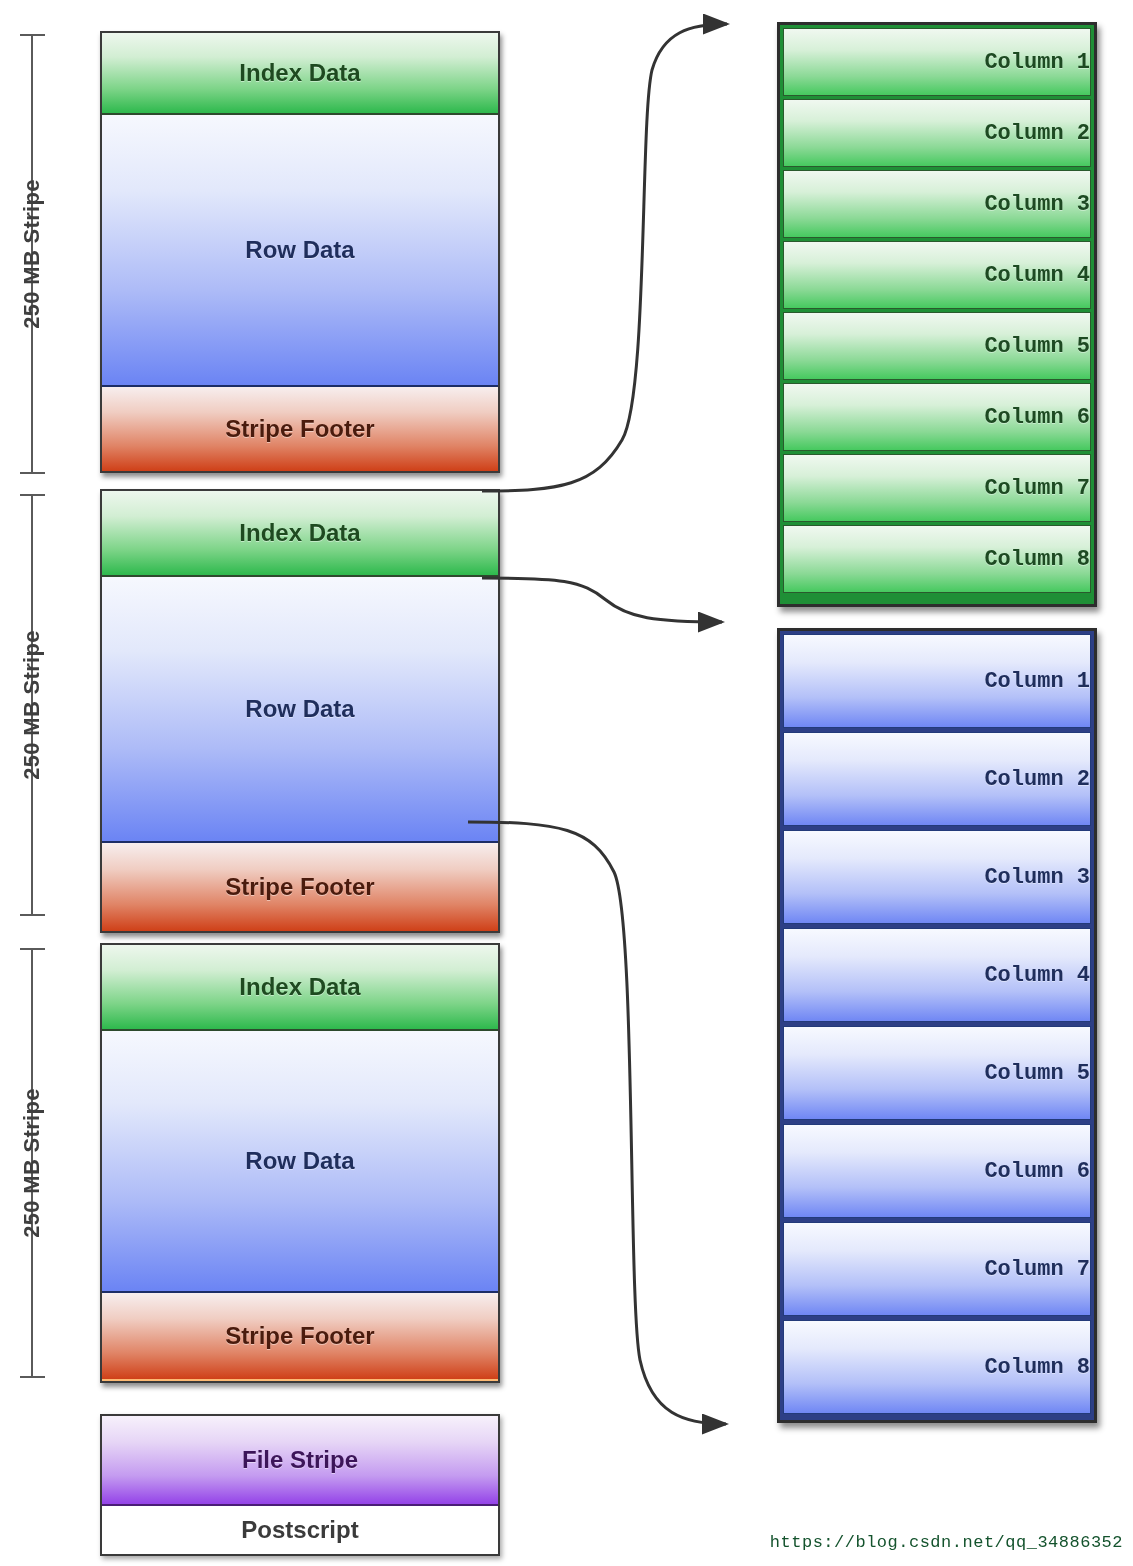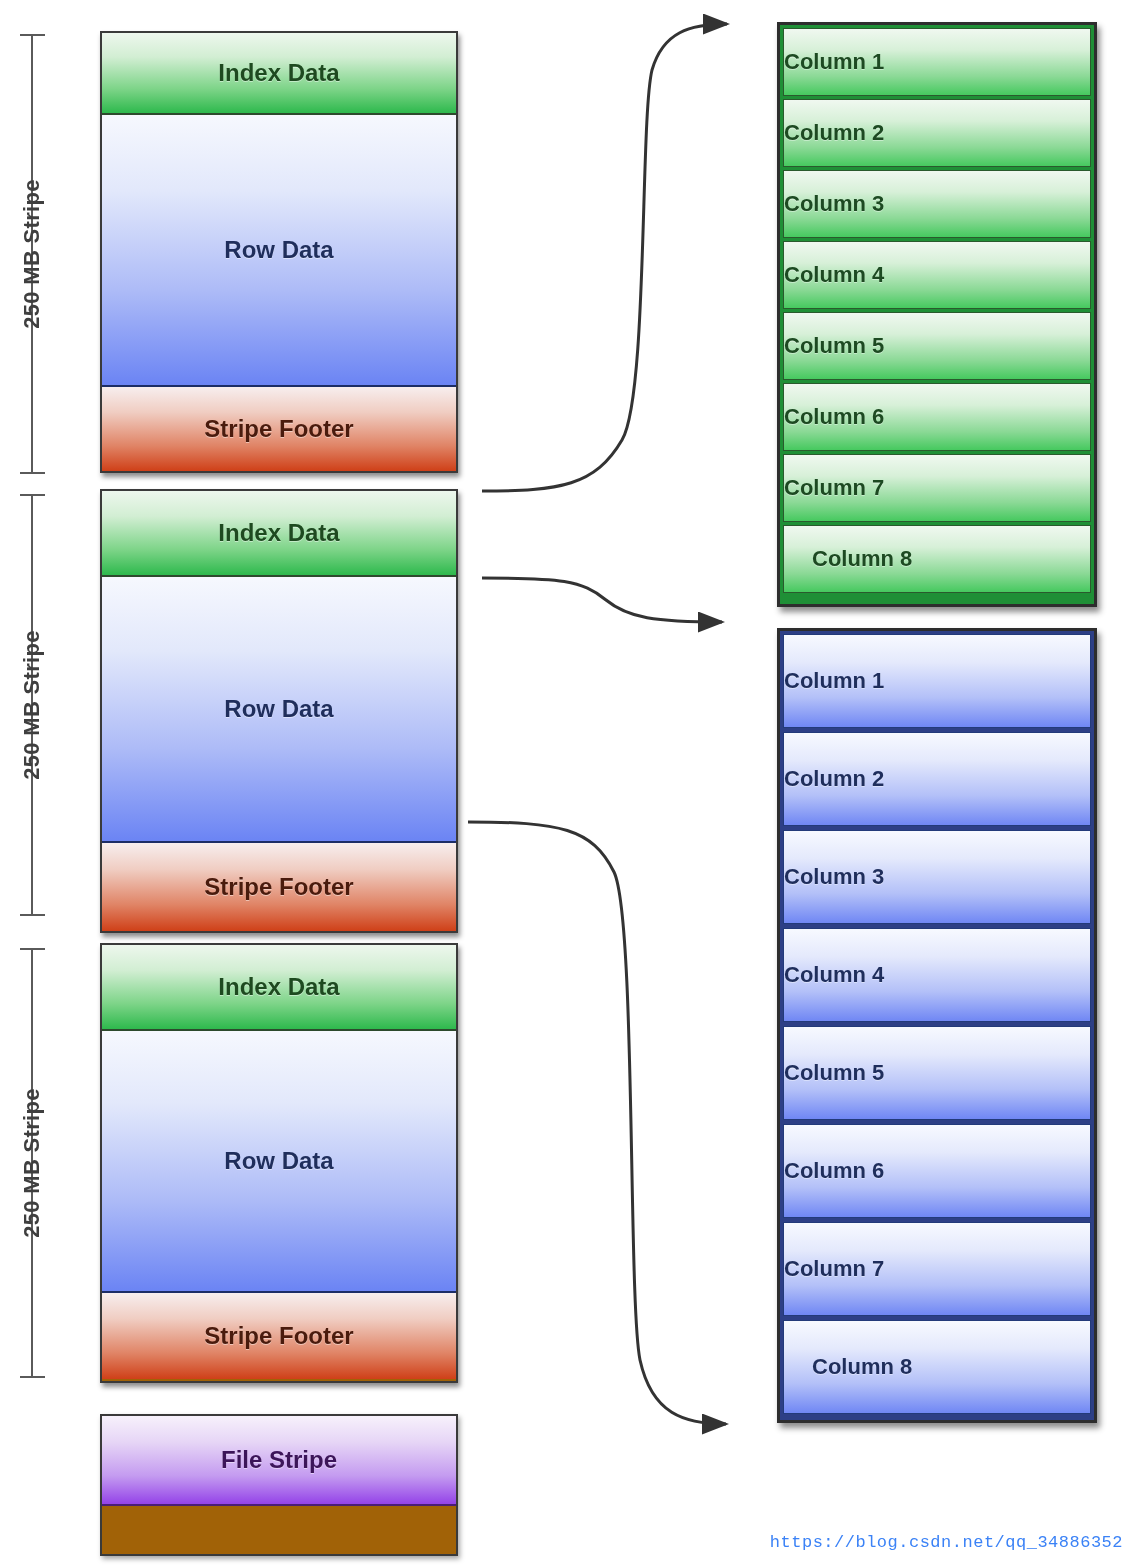--- a/index.html
+++ b/index.html
@@ -54,25 +54,25 @@
     font-size: 22px;
     font-weight: bold;
     color: #3f3f3f;
     letter-spacing: 0.3px;
   }
 
   
   .stripe {
     position: absolute;
     left: 100px;
-    width: 358px;
+    width: 400px;
     box-sizing: border-box;
     border: 2px solid #3a3a3a;
     box-shadow: 2px 4px 5px rgba(0,0,0,0.45);
-    background: #a16207;
+    background: #fdba74;
   }
 
   .seg {
     box-sizing: border-box;
     width: 100%;
     display: flex;
     align-items: center;
     justify-content: center;
     font-size: 24px;
     font-weight: bold;
@@ -113,24 +113,25 @@
     box-shadow: 3px 5px 6px rgba(0,0,0,0.45);
     padding: 3px;
   }
   .colgroup.green { background: #1f8f36; }
   .colgroup.blue  { background: #2d3f86; }
 
   .colcell {
     box-sizing: border-box;
     display: flex;
     align-items: center;
-    justify-content: flex-start;
+    justify-content: flex-end;
     font-size: 22px;
     font-weight: bold;
     text-shadow: 0 1px 0 rgba(255,255,255,0.4);
+    font-family: Liberation Mono, monospace;
   }
   .colgroup.green .colcell {
     background: linear-gradient(to bottom, #f0f8f0 0%, #d7f0d8 32%, #8bd996 72%, #46c95f 100%);
     color: #1d4a22;
     border: 1px solid #2a5a2d;
     margin-bottom: 3px;
   }
   .colgroup.blue .colcell {
     background: linear-gradient(to bottom, #f7f9ff 0%, #e4e9fc 30%, #b3c0f8 68%, #7087f4 100%);
     color: #1f2e5c;
@@ -148,21 +149,21 @@
     pointer-events: none;
   }
 
   
   .watermark {
     position: absolute;
     right: 10px;
     bottom: 14px;
     font-family: "Liberation Mono", monospace;
     font-size: 17px;
-    color: #3b82f6;
+    color: #14532d;
     letter-spacing: 0.5px;
     white-space: nowrap;
   }
 </style>
 </head>
 <body>
 
 <div id="canvas">
 
   <div class="bracket" style="left:14px; top:34px; height:440px;">
@@ -218,20 +219,23 @@
       <span>Row Data</span>
     </div>
     <div class="seg seg-footer" style="height:86px;">
       <span>Stripe Footer</span>
     </div>
   </div>
 
   <div class="stripe" style="top:1414px; height:142px; box-shadow:2px 3px 5px rgba(0,0,0,0.35);">
     <div class="seg seg-filefooter" style="height:90px;">
       <span>File Stripe</span>
+    </div>
+    <div class="seg seg-postscript" style="height:48px;">
+      <span>Postscript</span>
     </div>
   </div>
 
   <div class="colgroup green" style="top:22px; height:585px;">
     <div class="colcell" style="height:68px;">
       <span>Column 1</span>
       </div>
     <div class="colcell" style="height:68px;">
       <span>Column 2</span>
       </div>

